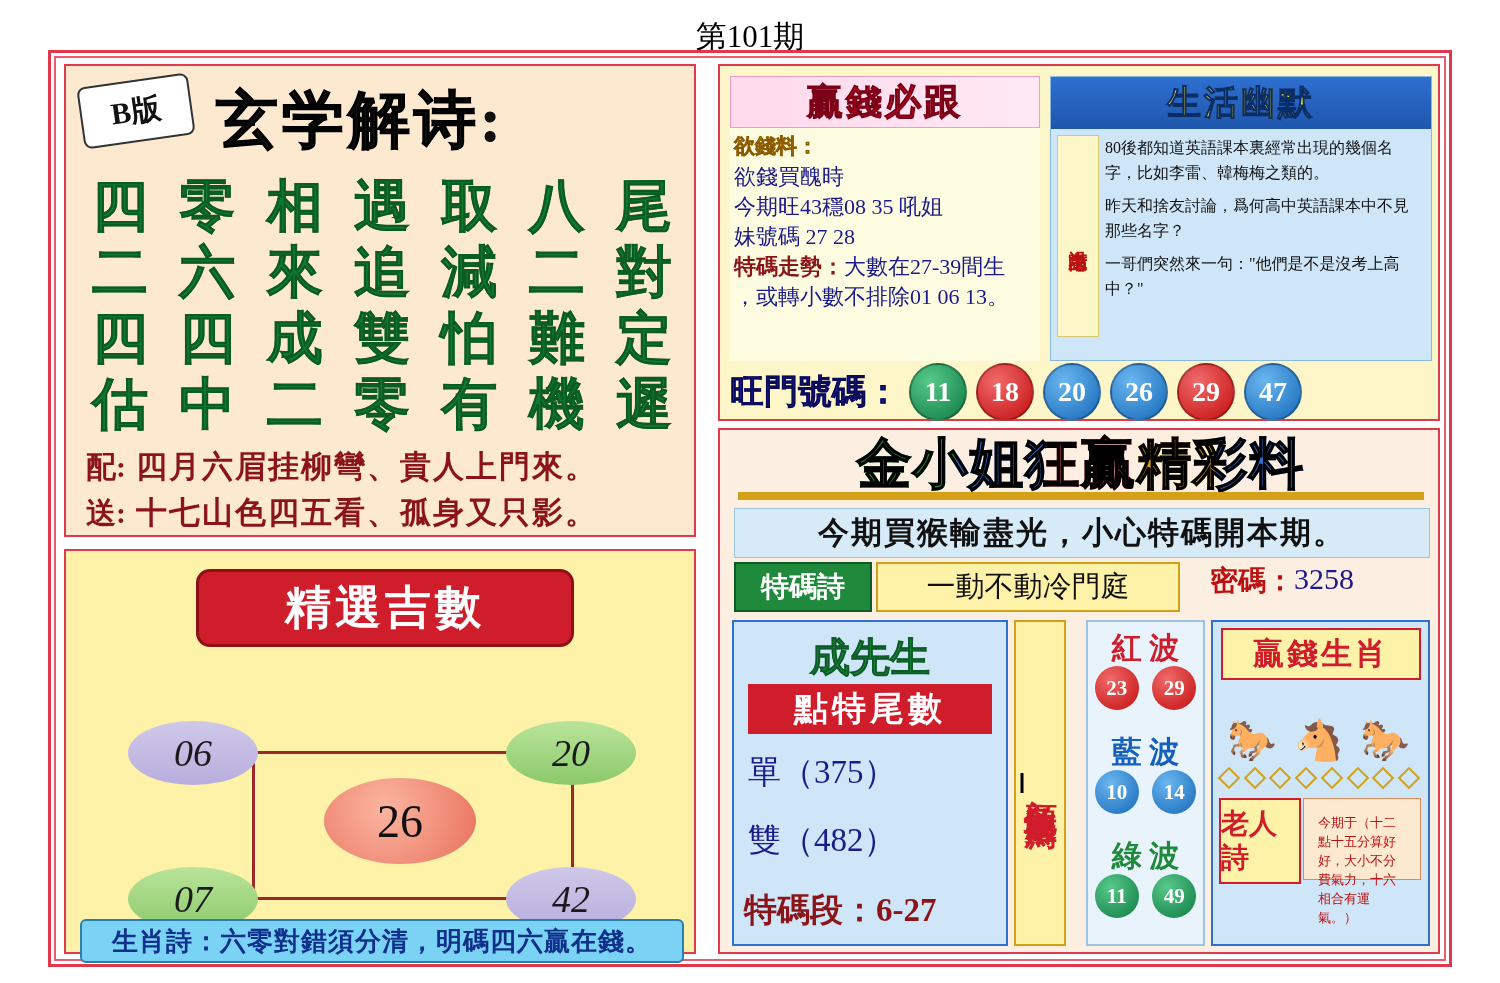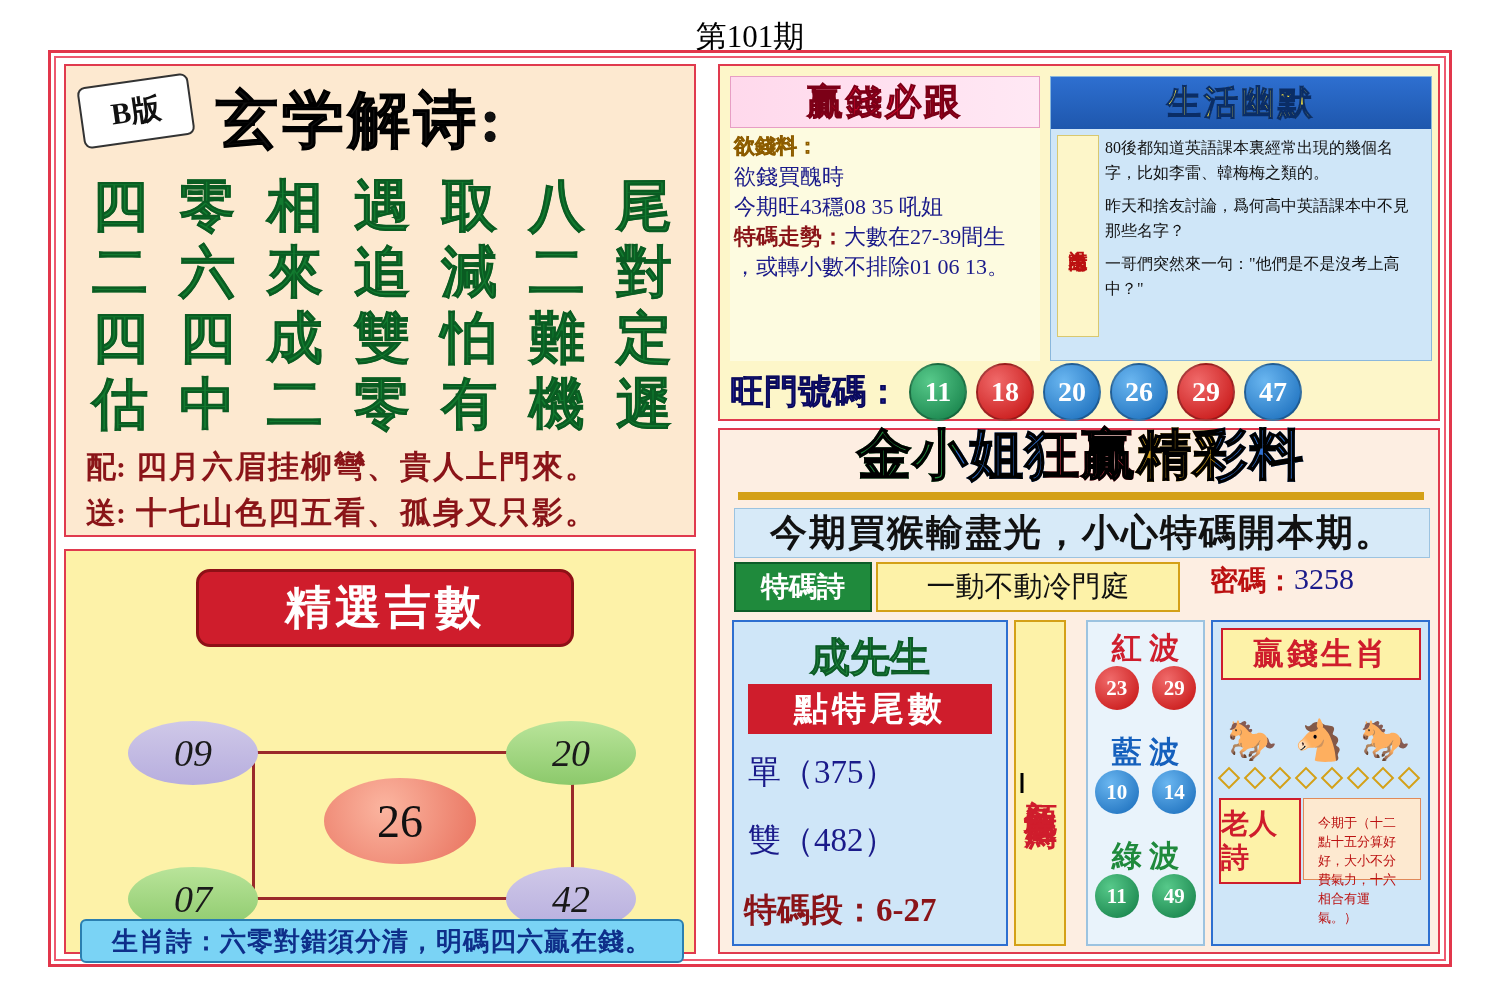--- a/index.html
+++ b/index.html
@@ -67,25 +67,25 @@
 
   .wang{position:absolute;left:10px;top:300px;width:700px;height:52px;display:flex;align-items:center;}
   .wang-lbl{font-size:34px;font-weight:bold;color:#1b1b8f;font-family:"Liberation Serif",serif;-webkit-text-stroke:0.6px #0a0a5a;}
   .ball{width:54px;height:54px;border-radius:50%;display:flex;align-items:center;justify-content:center;font-size:28px;font-weight:bold;color:#fff;font-family:"Liberation Serif",serif;margin-left:9px;border:2px solid rgba(0,0,0,.25);}
   .b-green{background:radial-gradient(circle at 35% 30%,#57c98a,#0f7a43);}
   .b-red{background:radial-gradient(circle at 35% 30%,#f06a6a,#c30d0d);}
   .b-blue{background:radial-gradient(circle at 35% 30%,#6ab6f0,#1468b8);}
 
   
   .rb{position:absolute;left:0;top:364px;width:722px;height:526px;background:#fdeee2;border:2px solid #e03a4e;box-sizing:border-box;}
-  .jx-title{position:absolute;left:18px;top:6px;width:686px;height:56px;display:flex;align-items:flex-end;justify-content:center;}
+  .jx-title{position:absolute;left:18px;top:6px;width:686px;height:56px;display:flex;align-items:center;justify-content:center;}
   .jx-title span{font-size:54px;font-weight:bold;font-family:"Liberation Serif",serif;letter-spacing:2px;background:linear-gradient(90deg,#1f8a3c 0%,#1f8a3c 22%,#2e6fd0 22%,#2e6fd0 42%,#e03a4e 42%,#e03a4e 62%,#d4a017 62%,#d4a017 80%,#2e6fd0 80%);-webkit-background-clip:text;background-clip:text;color:transparent;-webkit-text-stroke:1.5px #000;}
   .jx-bar{position:absolute;left:18px;top:62px;width:686px;height:8px;background:#d4a017;}
   .jx-line{position:absolute;left:14px;top:78px;width:694px;height:48px;background:#d7eaf8;border:1px solid #9cc3e0;display:flex;align-items:center;justify-content:center;}
-  .jx-line span{font-size:37px;font-weight:bold;color:#111;font-family:"Liberation Serif",serif;letter-spacing:2px;text-align:center;}
+  .jx-line span{font-size:31px;font-weight:bold;color:#111;font-family:"Liberation Serif",serif;letter-spacing:2px;text-align:center;}
   .tm-row{position:absolute;left:14px;top:132px;width:694px;height:50px;display:flex;}
   .tm-lbl{width:134px;height:46px;background:#1f8a3c;border:2px solid #0d5c28;display:flex;align-items:center;justify-content:center;font-size:28px;font-weight:bold;color:#fff;font-family:"Liberation Serif",serif;}
   .tm-val{width:300px;height:46px;background:#fdf2a8;border:2px solid #d4a017;margin-left:4px;display:flex;align-items:center;justify-content:center;font-size:29px;color:#111;font-family:"Liberation Serif",serif;}
   .mi-lbl{margin-left:30px;font-size:28px;font-weight:bold;color:#b11;font-family:"Liberation Serif",serif;}
   .mi-val{font-size:30px;color:#1a1a8a;font-family:"Liberation Serif",serif;}
 
   .grid{position:absolute;left:12px;top:190px;width:698px;height:326px;display:flex;gap:6px;}
   .g-left{width:276px;background:#cfe6f8;border:2px solid #2e6fd0;box-sizing:border-box;position:relative;}
   .cheng{position:absolute;left:0;top:8px;width:272px;text-align:center;font-size:40px;font-weight:bold;color:#1f8a3c;font-family:"Liberation Serif",serif;-webkit-text-stroke:0.8px #0d5c28;}
   .dian{position:absolute;left:14px;top:62px;width:244px;height:50px;background:#cf1d2c;display:flex;align-items:center;justify-content:center;font-size:34px;font-weight:bold;color:#fff;font-family:"Liberation Serif",serif;letter-spacing:4px;}
@@ -183,21 +183,21 @@
     </div>
 
     <div class="jishu">
       <div class="jishu-title">
         <span>精選吉數</span>
       </div>
       <div class="ln ln-h1"></div>
       <div class="ln ln-h2"></div>
       <div class="ln ln-v1"></div>
       <div class="ln ln-v2"></div>
-      <div class="oval ov-02">09</div>
+      <div class="oval ov-02">06</div>
       <div class="oval ov-35">20</div>
       <div class="oval ov-07">07</div>
       <div class="oval ov-42">42</div>
       <div class="center-ball">26</div>
       <div class="shengxiao">
         <span>生肖詩：六零對錯須分清，明碼四六贏在錢。</span>
       </div>
     </div>
   </div>
 
@@ -206,20 +206,21 @@
     <div class="rt">
 
       <div class="ying-box">
         <div class="ying-hdr">
           <span>贏錢必跟</span>
         </div>
         <div class="ying-body">
           <div class="yq">欲錢料：</div>
           <div class="yline">欲錢買醜時</div>
           <div class="yline">今期旺43穩08 35 吼姐</div>
+          <div class="yline">妹號碼 27 28</div>
           <div class="yline">
             <span class="ystrong">特碼走勢：</span><span>大數在27-39間生</span>
           </div>
           <div class="yline">，或轉小數不排除01 06 13。</div>
         </div>
       </div>
 
       <div class="humor">
         <div class="humor-hdr">
           <span>生活幽默</span>

